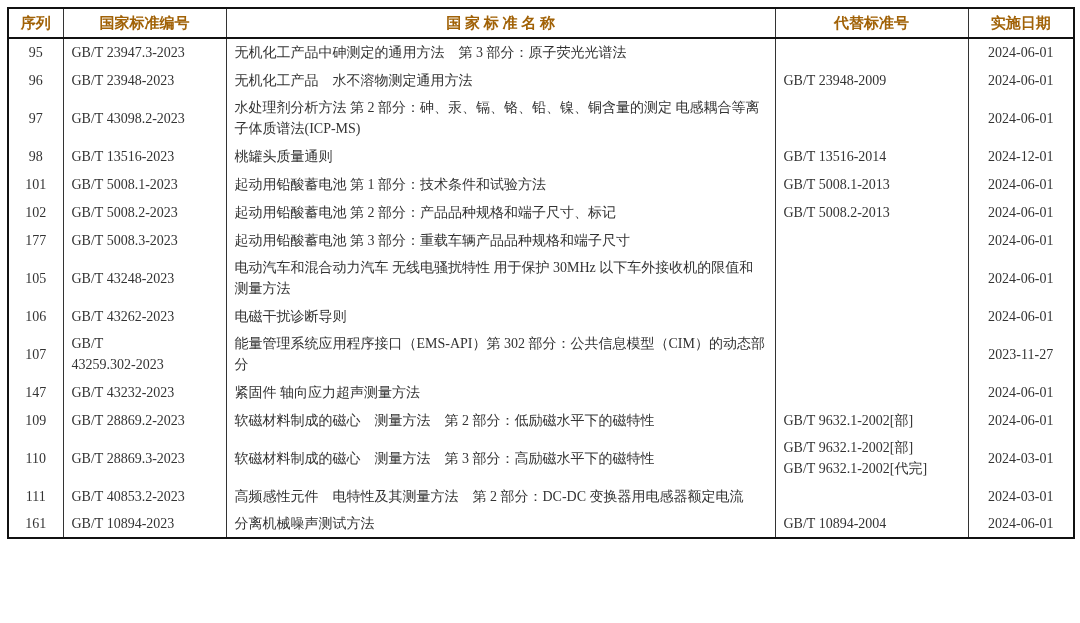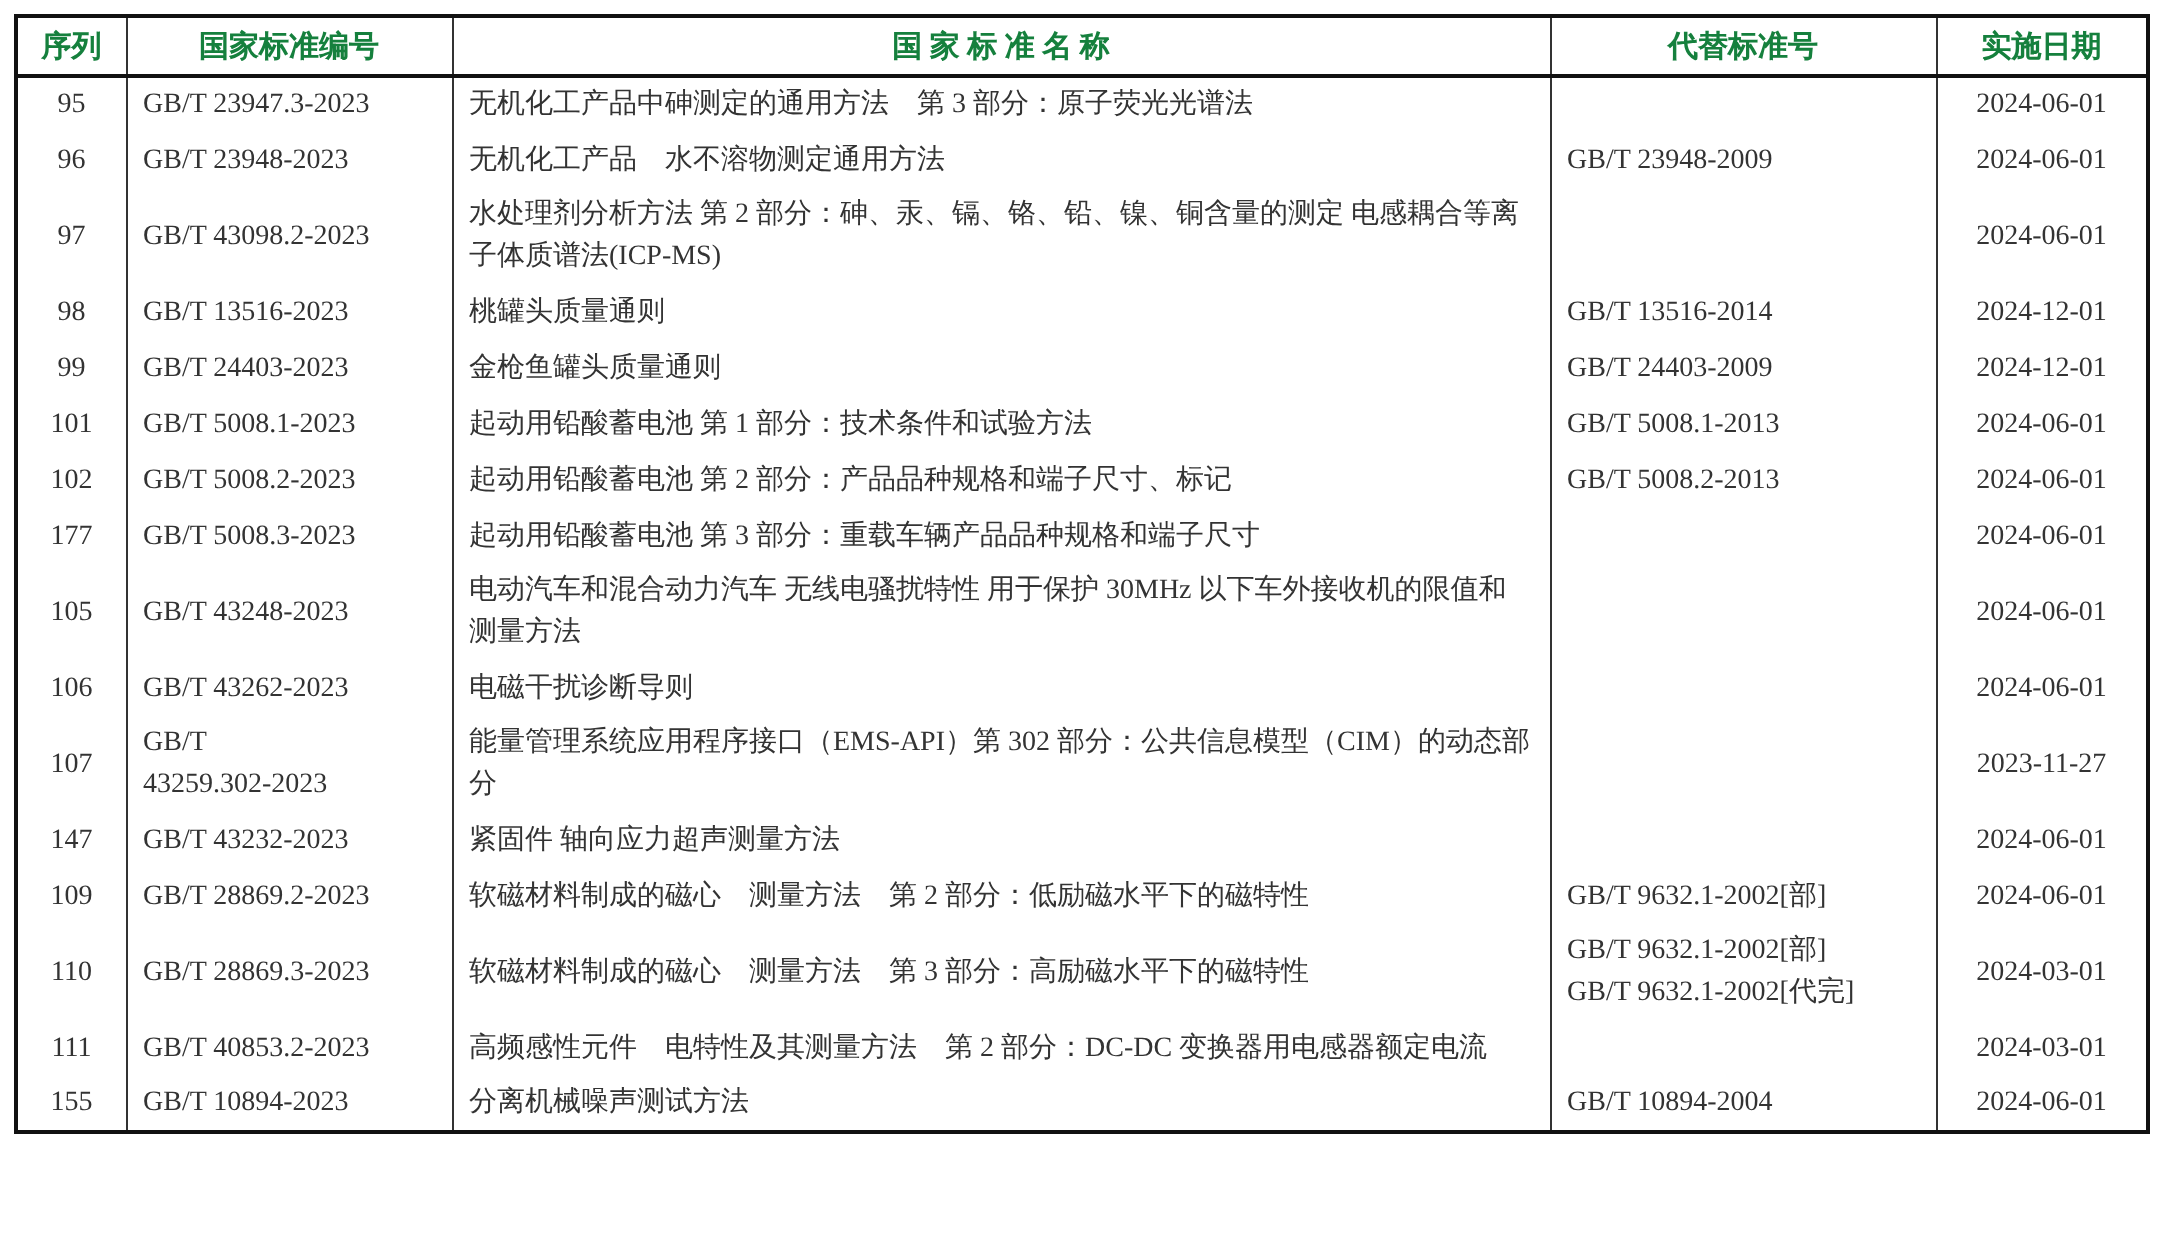--- a/index.html
+++ b/index.html
@@ -29,21 +29,21 @@
   col.col-name { width: 549px; }
   col.col-rep  { width: 193px; }
   col.col-date { width: 106px; }
 
   thead th {
     border-left: 1px solid #333333;
     border-right: 1px solid #333333;
     border-bottom: 2px solid #111111;
     font-size: 15px;
     font-weight: bold;
-    color: #15803d;
+    color: #a16207;
     text-align: center;
     height: 30px;
     padding: 2px 4px;
     white-space: nowrap;
     overflow: hidden;
   }
   tbody td {
     border-left: 1px solid #333333;
     border-right: 1px solid #333333;
     font-size: 14px;
@@ -101,27 +101,20 @@
     <td class="c-no">GB/T 43098.2-2023</td>
     <td class="c-name">水处理剂分析方法 第 2 部分：砷、汞、镉、铬、铅、镍、铜含量的测定 电感耦合等离子体质谱法(ICP-MS)</td>
     <td class="c-rep"></td>
     <td class="c-date">2024-06-01</td>
   </tr>
         <tr>
     <td class="c-seq">98</td>
     <td class="c-no">GB/T 13516-2023</td>
     <td class="c-name">桃罐头质量通则</td>
     <td class="c-rep">GB/T 13516-2014</td>
-    <td class="c-date">2024-12-01</td>
-  </tr>
-        <tr>
-    <td class="c-seq">99</td>
-    <td class="c-no">GB/T 24403-2023</td>
-    <td class="c-name">金枪鱼罐头质量通则</td>
-    <td class="c-rep">GB/T 24403-2009</td>
     <td class="c-date">2024-12-01</td>
   </tr>
         <tr>
     <td class="c-seq">101</td>
     <td class="c-no">GB/T 5008.1-2023</td>
     <td class="c-name">起动用铅酸蓄电池 第 1 部分：技术条件和试验方法</td>
     <td class="c-rep">GB/T 5008.1-2013</td>
     <td class="c-date">2024-06-01</td>
   </tr>
         <tr>
@@ -183,21 +176,21 @@
     <td class="c-date">2024-03-01</td>
   </tr>
         <tr>
     <td class="c-seq">111</td>
     <td class="c-no">GB/T 40853.2-2023</td>
     <td class="c-name">高频感性元件　电特性及其测量方法　第 2 部分：DC-DC 变换器用电感器额定电流</td>
     <td class="c-rep"></td>
     <td class="c-date">2024-03-01</td>
   </tr>
         <tr>
-    <td class="c-seq">155</td>
+    <td class="c-seq">161</td>
     <td class="c-no">GB/T 10894-2023</td>
     <td class="c-name">分离机械噪声测试方法</td>
     <td class="c-rep">GB/T 10894-2004</td>
     <td class="c-date">2024-06-01</td>
   </tr>
       </tbody>
   </table>
 </div>
 
 </body></html>

